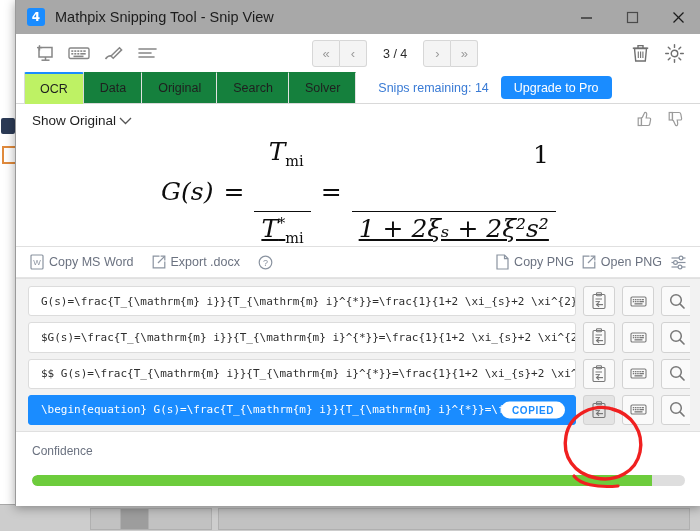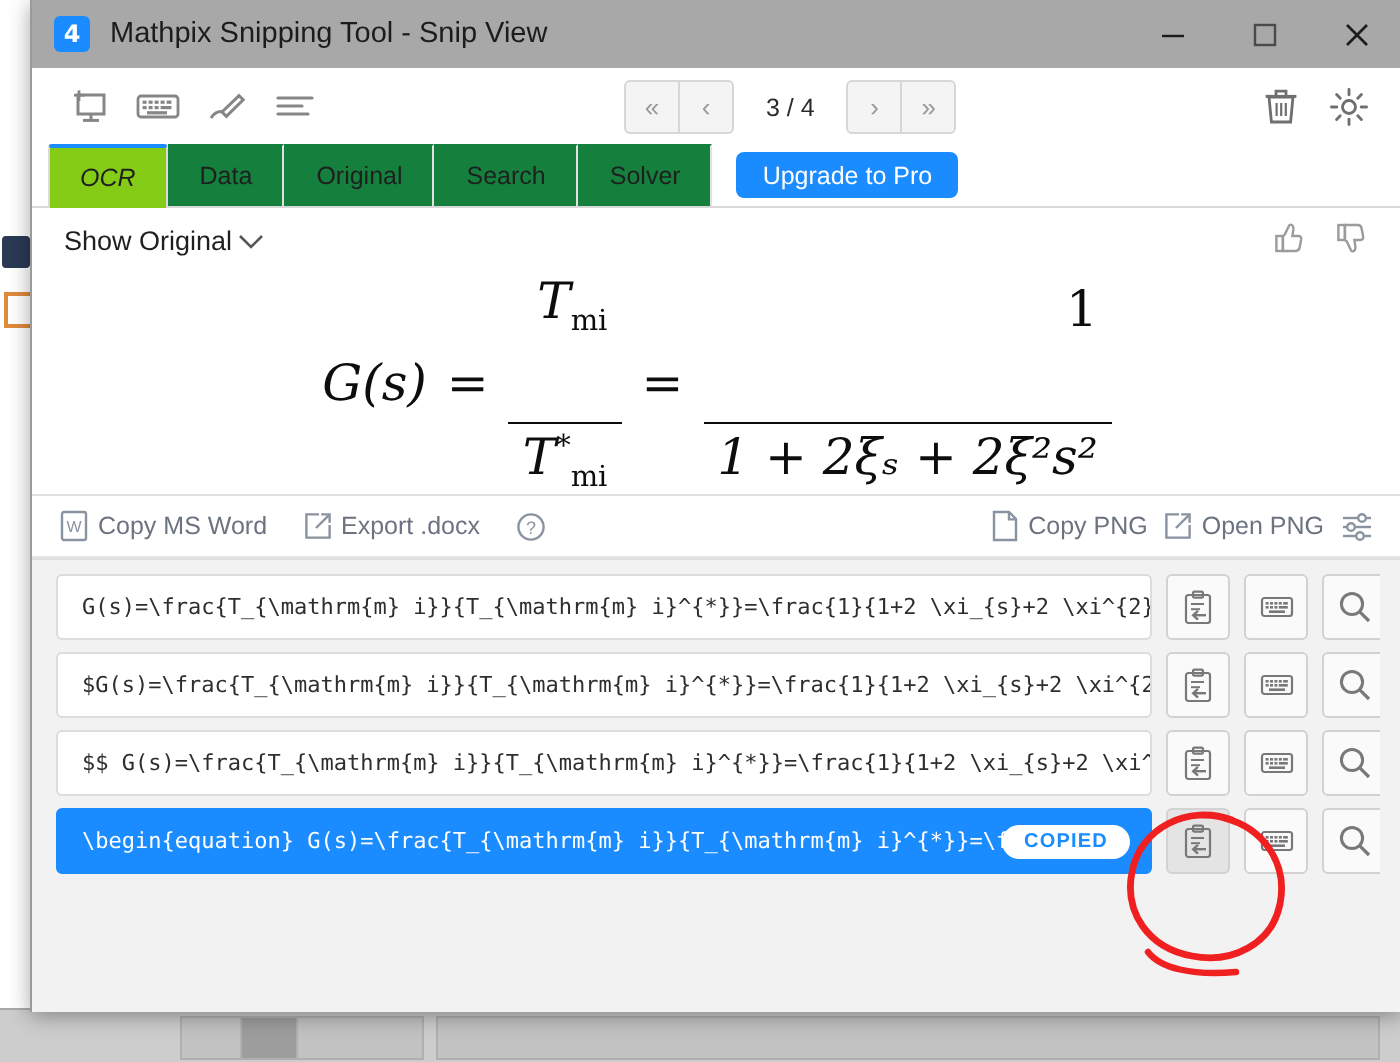--- a/index.html
+++ b/index.html
@@ -87,21 +87,21 @@
     border-bottom:1px solid #d9d9d9; background:#fff; padding-left:8px;
     position:relative;
   }
   .tab {
     padding:0 15px; display:flex; align-items:center; font-size:12.5px;
     color:#1f1f1f; border:1px solid transparent; border-bottom:none;
     background:#15803d;
   }
   .tab.active {
     border-color:#d9d9d9; border-top:2px solid #1a8cff;
-    border-radius:2px 2px 0 0; margin-bottom:-1px; background:#84cc16;font-style:italic;
+    border-radius:2px 2px 0 0; margin-bottom:-1px; background:#bef264;
   }
   .tab:not(.active) { border-right:1px solid #e2e2e2; }
   .snips-text { font-size:12.5px; color:#3a7bd5; margin-left:22px; display:flex; align-items:center; }
   .upgrade-btn {
     margin-left:12px; background:#1a8cff; color:#fff; font-size:12.5px;
     border-radius:4px; padding:0 13px; display:flex; align-items:center;
     height:23px; align-self:center;
   }
 
   
@@ -116,21 +116,21 @@
   .eq-area {
     flex:0 0 110px; display:flex; align-items:center; justify-content:center;
     border-bottom:1px solid #e0e0e0; background:#fff;
   }
   .eq {
     font-family:"DejaVu Serif", serif; font-size:25px; color:#0d0d0d;
     display:flex; align-items:center; gap:10px; font-style:italic;
   }
   .frac { display:inline-flex; flex-direction:column; align-items:flex-end; vertical-align:middle;gap:40px; }
   .frac .num { padding:0 7px 2px; }
-  .frac .den { padding:2px 7px 0; border-top:1.6px solid #0d0d0d; }
+  .frac .den { padding:2px 7px 0; border-top:1.6px solid #0d0d0d;text-decoration:underline; }
   .nospace { font-style:normal; }
   sub, sup { font-size:.58em; font-style:italic; }
   .rm { font-style:normal; }
 
   
   .actionbar {
     flex:0 0 30px; display:flex; align-items:center; padding:0 14px;
     font-size:12.5px; color:#6b7280; gap:6px; background:#fff;
     border-bottom:1px solid #e4e4e4;
   }
@@ -309,20 +309,21 @@
         </div>
       </div>
     </div>
 
     <div class="tabstrip">
       <div class="tab active">OCR</div>
       <div class="tab">Data</div>
       <div class="tab">Original</div>
       <div class="tab">Search</div>
       <div class="tab">Solver</div>
+      <div class="snips-text">Snips remaining: 14</div>
       <div class="upgrade-btn">Upgrade to Pro</div>
     </div>
 
     <div class="show-row">
       <div style="display:flex;align-items:center;">
         <span>Show Original</span>
         <span class="chev">
           <svg width="13" height="9" viewBox="0 0 13 9">
               <polyline points="1,2 6.5,7.5 12,2" fill="none" stroke="#555" stroke-width="1.3"></polyline>
             </svg>
@@ -574,20 +575,26 @@
           <svg width="17" height="17" viewBox="0 0 17 17">
             <circle cx="7" cy="7" r="5.3" fill="none" stroke="#787878" stroke-width="1.5"></circle>
             <line x1="10.9" y1="10.9" x2="15.5" y2="15.5" stroke="#787878" stroke-width="1.6"></line>
           </svg>
         </div>
       </div>
 
       <div class="scrollbar-track"></div>
     </div>
 
+    <div class="confidence">
+      <div class="conf-label">Confidence</div>
+      <div class="conf-track">
+        <div class="conf-fill" id="conf-fill" style="width: 95%;"></div>
+      </div>
+    </div>
   </div>
 
   <svg class="annotation" width="110" height="105" viewBox="0 0 110 105">
     <path d="M60 12 C38 4, 14 16, 10 38 C6 58, 18 76, 40 80 C60 84, 80 74, 84 54 C88 34, 76 16, 56 11" fill="none" stroke="#f02020" stroke-width="3.4" stroke-linecap="round"></path>
     <path d="M18 78 C24 86, 40 90, 62 88" fill="none" stroke="#f02020" stroke-width="3.2" stroke-linecap="round"></path>
   </svg>
 
 </div>
 
 </body></html>

